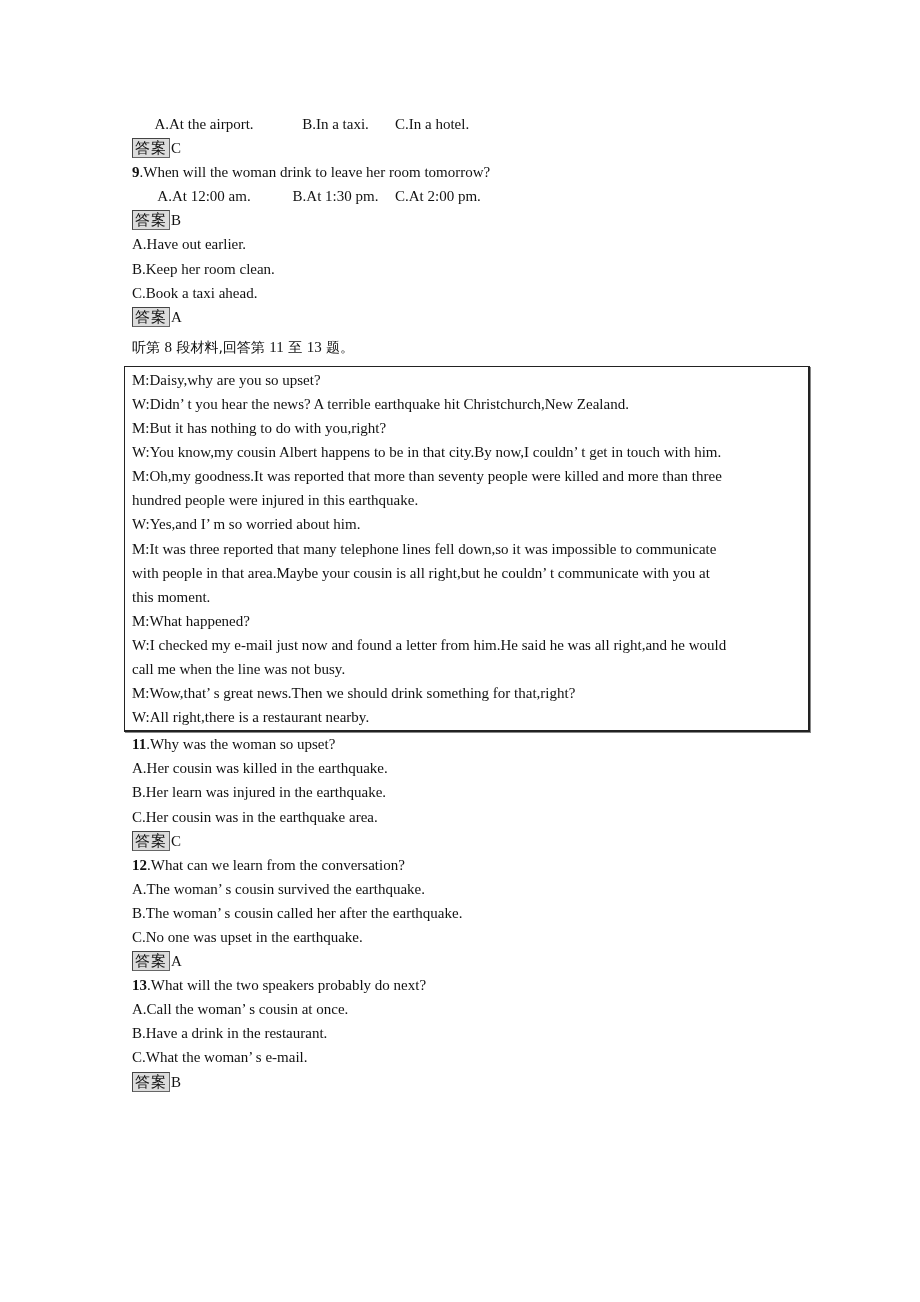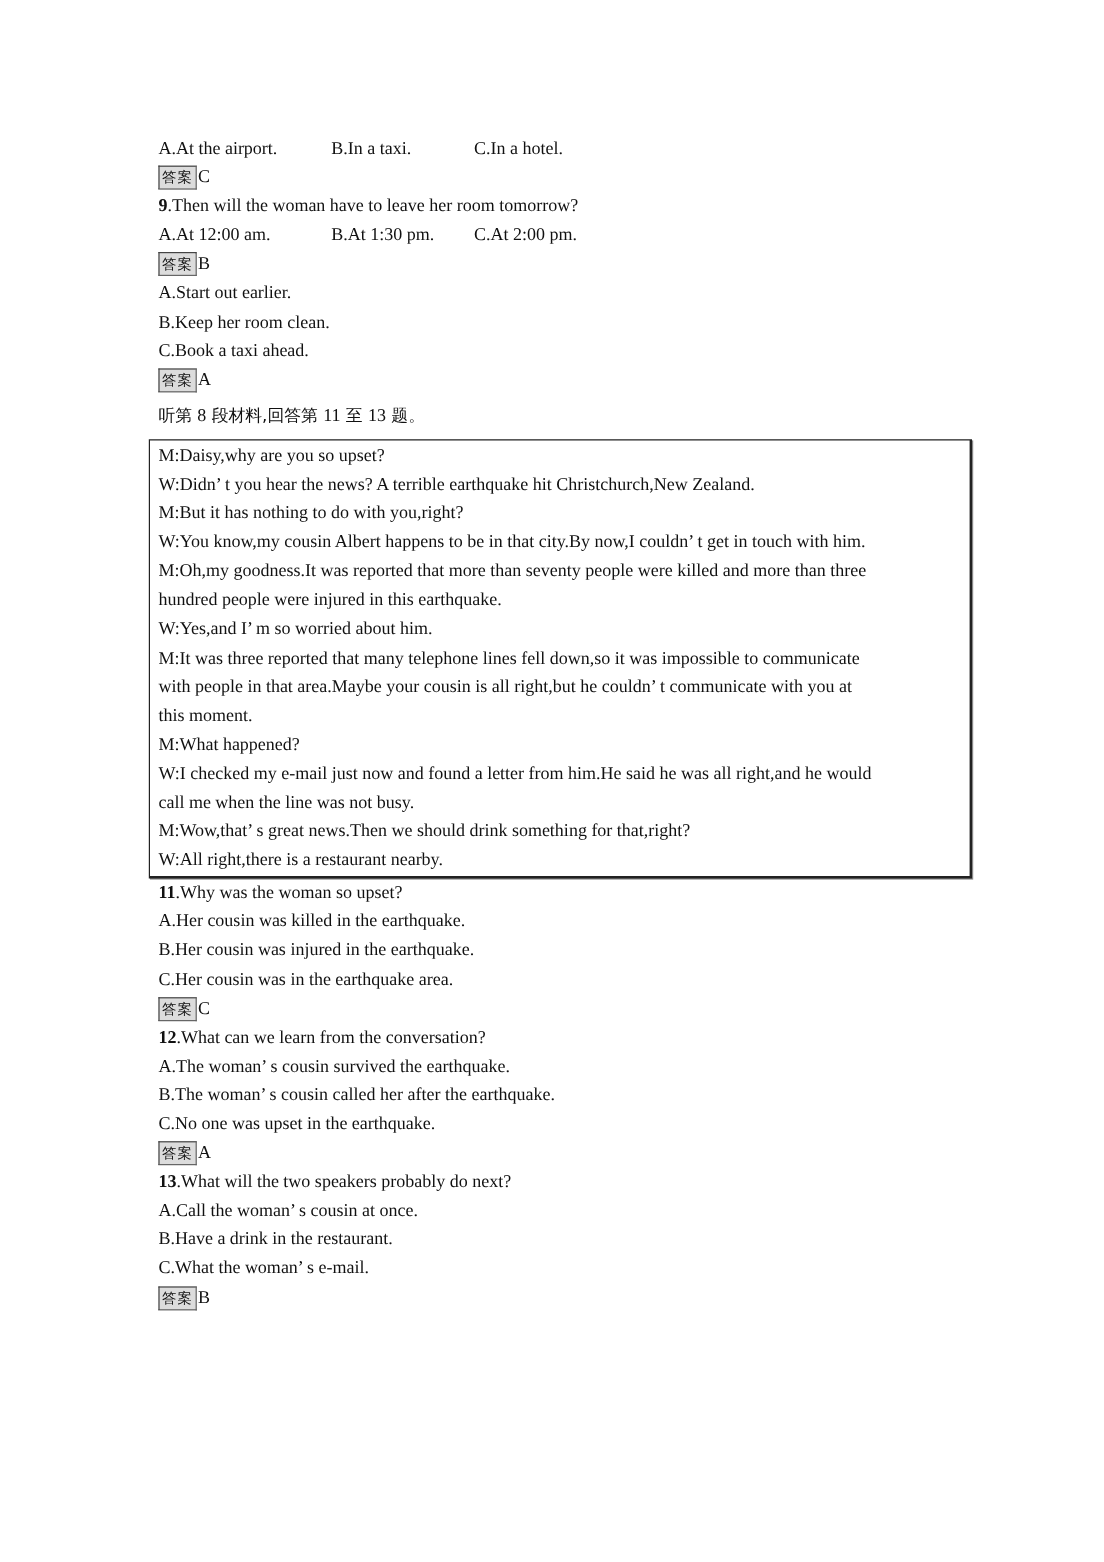--- a/index.html
+++ b/index.html
@@ -1,26 +1,26 @@
 <!DOCTYPE html>
 <html><head>
 <meta charset="utf-8">
 <style>
   html, body { margin: 0; padding: 0; background: #ffffff; }
   body { width: 920px; height: 1302px; position: relative; overflow: hidden;
          font-family: "Liberation Serif", serif; color: #111; font-size: 15px; }
   .page { position: absolute; left: 132px; top: 112px; width: 670px; }
   .line { height: 24.1px; line-height: 24.1px; white-space: nowrap; }
-  .opts { display: flex; }
+  .opts { display: flex; text-align: center; }
   .opt1 { width: 144px; }
   .opt2 { width: 119px; }
   .ans-row { display: flex; align-items: center; }
   .badge { display: inline-block; background: #dcdcdc; border: 1px solid #444;
            border-right-color: #666; border-bottom-color: #666;
-           font-family: "DejaVu Sans", sans-serif; font-size: 12px; line-height: 18px;
+           font-family: "DejaVu Sans", sans-serif; font-size: 15px; line-height: 18px;
            height: 18px; padding: 0 2px; margin-right: 1px; color: #111; letter-spacing: 1px; }
   .qnum { font-weight: bold; }
   .section { margin-top: 5px; height: 26px; line-height: 26px; font-family: "DejaVu Sans", sans-serif;
              font-size: 14px; margin-bottom: 6px; }
   .section .num { font-family: "Liberation Serif", serif; font-size: 15px; }
   .dialog { position: relative; margin-left: -8px; width: 676px; border: 1px solid #222;
             border-right: 2px solid #222; border-bottom: 2px solid #222;
             box-shadow: 1px 1px 0 #888; padding: 1px 0 1px 7px; margin-bottom: 0; }
   .dialog .line { white-space: nowrap; }
 </style>
@@ -33,33 +33,33 @@
     <span class="opt1">A.At the airport.</span>
     <span class="opt2">B.In a taxi.</span>
     <span>C.In a hotel.</span>
   </div>
   <div class="line ans-row">
     <span class="badge">答案</span>
     <span>C</span>
   </div>
 
   <div class="line">
-    <span class="qnum">9</span><span>.Then will the woman have to leave her room tomorrow?</span>
+    <span class="qnum">9</span><span>.When will the woman drink to leave her room tomorrow?</span>
   </div>
   <div class="line opts">
     <span class="opt1">A.At 12:00 am.</span>
     <span class="opt2">B.At 1:30 pm.</span>
     <span>C.At 2:00 pm.</span>
   </div>
   <div class="line ans-row">
     <span class="badge">答案</span>
     <span>B</span>
   </div>
 
-  <div class="line">A.Start out earlier.</div>
+  <div class="line">A.Have out earlier.</div>
   <div class="line">B.Keep her room clean.</div>
   <div class="line">C.Book a taxi ahead.</div>
   <div class="line ans-row">
     <span class="badge">答案</span>
     <span>A</span>
   </div>
 
   <div class="section">
     <span>听第 </span><span class="num">8</span><span> 段材料,回答第 </span><span class="num">11</span><span> 至 </span><span class="num">13</span><span> 题。</span>
   </div>
@@ -79,21 +79,21 @@
     <div class="line">W:I checked my e-mail just now and found a letter from him.He said he was all right,and he would</div>
     <div class="line">call me when the line was not busy.</div>
     <div class="line">M:Wow,that’ s great news.Then we should drink something for that,right?</div>
     <div class="line">W:All right,there is a restaurant nearby.</div>
   </div>
 
   <div class="line">
     <span class="qnum">11</span><span>.Why was the woman so upset?</span>
   </div>
   <div class="line">A.Her cousin was killed in the earthquake.</div>
-  <div class="line">B.Her cousin was injured in the earthquake.</div>
+  <div class="line">B.Her learn was injured in the earthquake.</div>
   <div class="line">C.Her cousin was in the earthquake area.</div>
   <div class="line ans-row">
     <span class="badge">答案</span>
     <span>C</span>
   </div>
 
   <div class="line">
     <span class="qnum">12</span><span>.What can we learn from the conversation?</span>
   </div>
   <div class="line">A.The woman’ s cousin survived the earthquake.</div>

